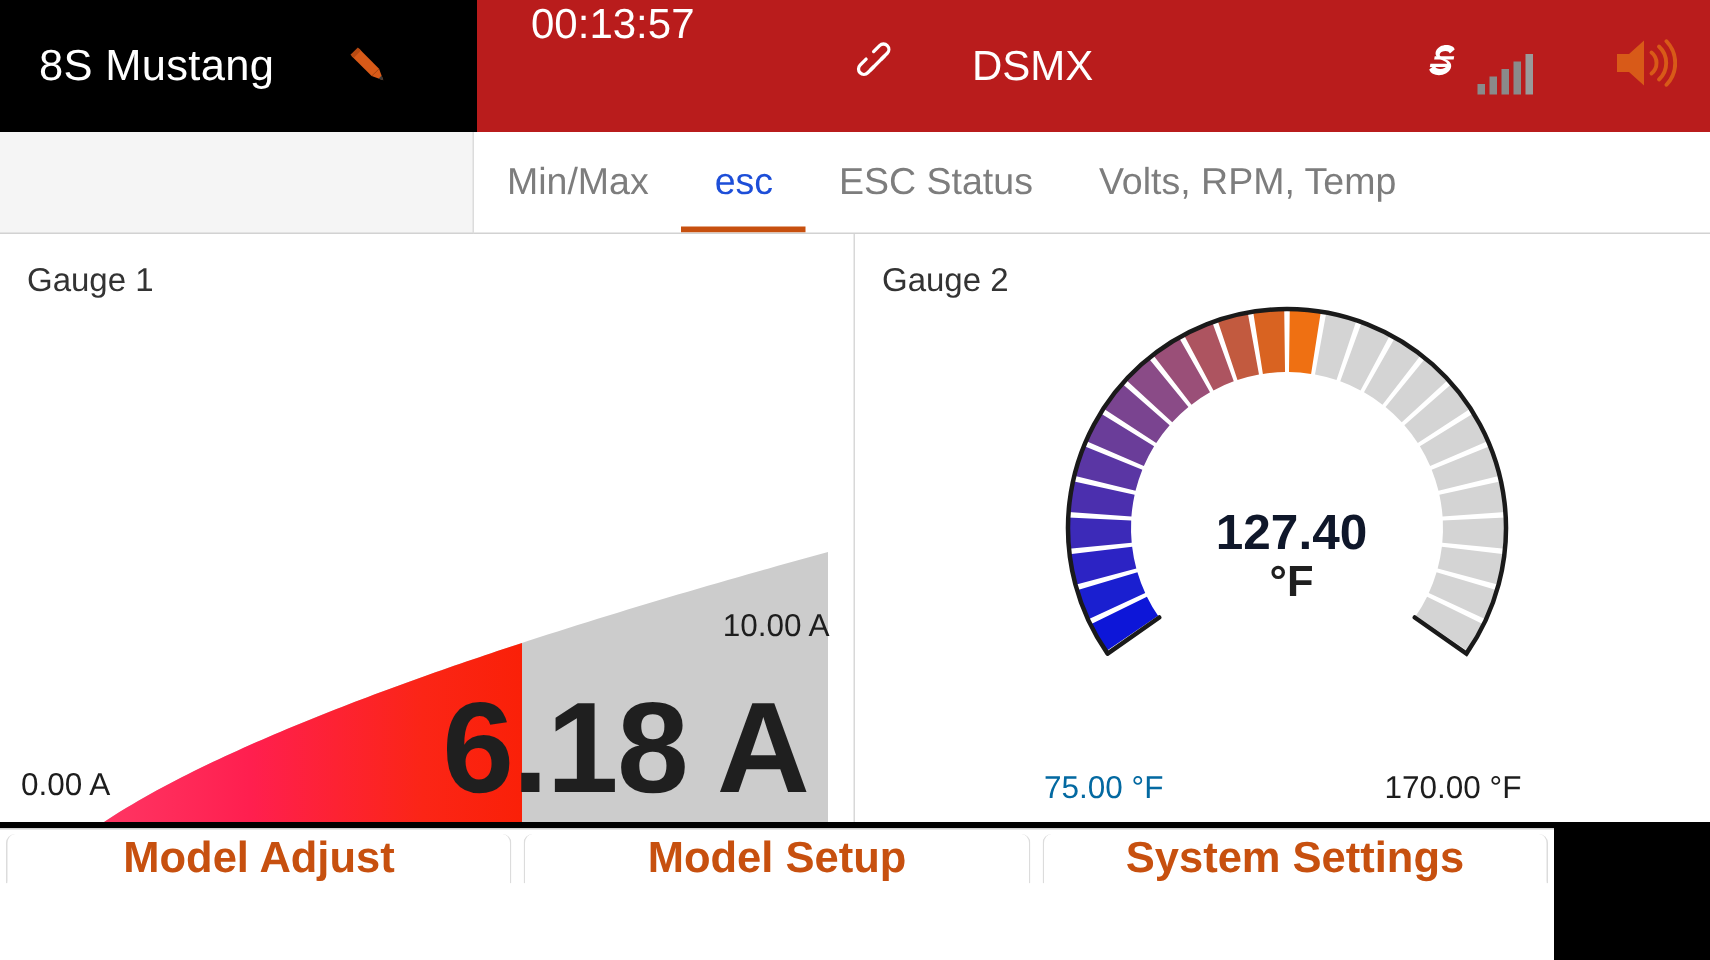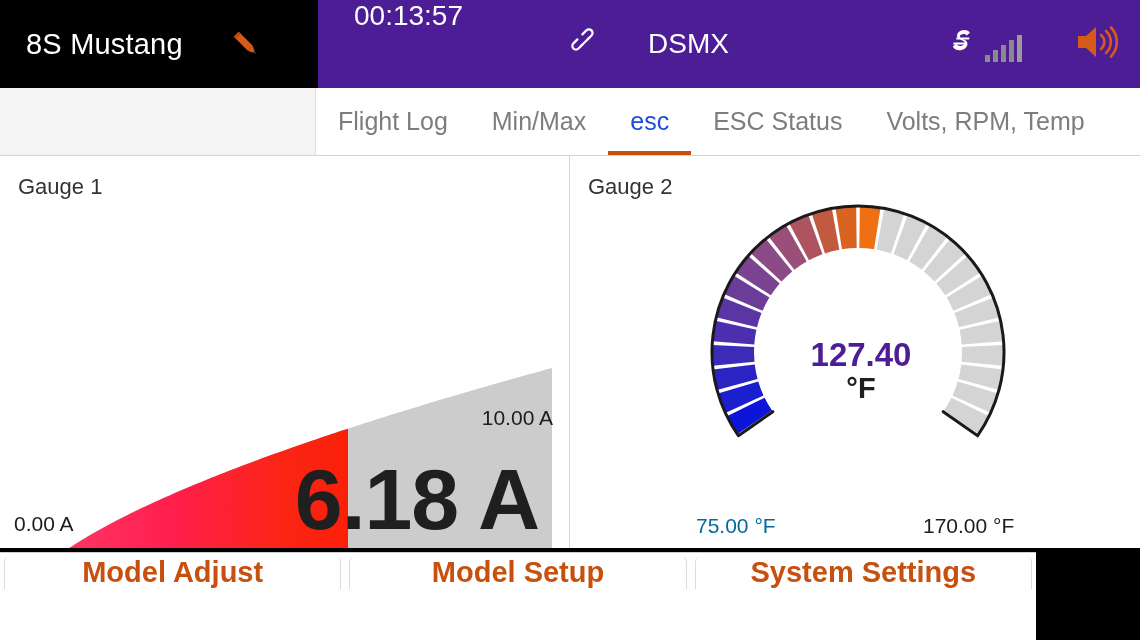--- a/index.html
+++ b/index.html
@@ -12,21 +12,21 @@
   #app {
     position: relative;
     width: 1140px; height: 640px;
     background: #000;
   }
 
   
   .topbar {
     position: absolute; left: 0; top: 0;
     width: 1140px; height: 88px;
-    background: #4c1d95;
+    background: #b91c1c;
     display: flex; align-items: stretch;
   }
   .model-block {
     width: 318px; height: 88px;
     background: #000;
     display: flex; align-items: center;
     padding-left: 26px;
     gap: 0;
   }
   .model-name {
@@ -154,21 +154,21 @@
     letter-spacing: -1px; line-height: 1;
   }
   .g2-svg { position: absolute; left: 118px; top: 34px; }
   .g2-center {
     position: absolute;
     left: 176px; top: 182px;
     width: 230px;
     text-align: center;
     line-height: 1.05;
   }
-  .g2-value { font-size: 33px; font-weight: bold; color: #4c1d95; }
+  .g2-value { font-size: 33px; font-weight: bold; color: #0f172a; }
   .g2-unit  { font-size: 29px; font-weight: bold; color: #1f1f1f; }
   .g2-min {
     position: absolute; left: 126px; bottom: 10px;
     font-size: 21px; color: #0369a1;
   }
   .g2-max {
     position: absolute; left: 353px; bottom: 10px;
     font-size: 21px; color: #1d1d1d;
   }
 
@@ -272,21 +272,20 @@
           </g>
         </svg>
       </span>
     </div>
 
   </div>
 
   <div class="tabrow">
     <div class="tab-leftpanel"></div>
     <div class="tabs">
-      <div class="tab">Flight Log</div>
       <div class="tab">Min/Max</div>
       <div class="tab active">esc</div>
       <div class="tab">ESC Status</div>
       <div class="tab">Volts, RPM, Temp</div>
     </div>
   </div>
 
   <div class="content">
 
     <div class="gauge-panel left">

